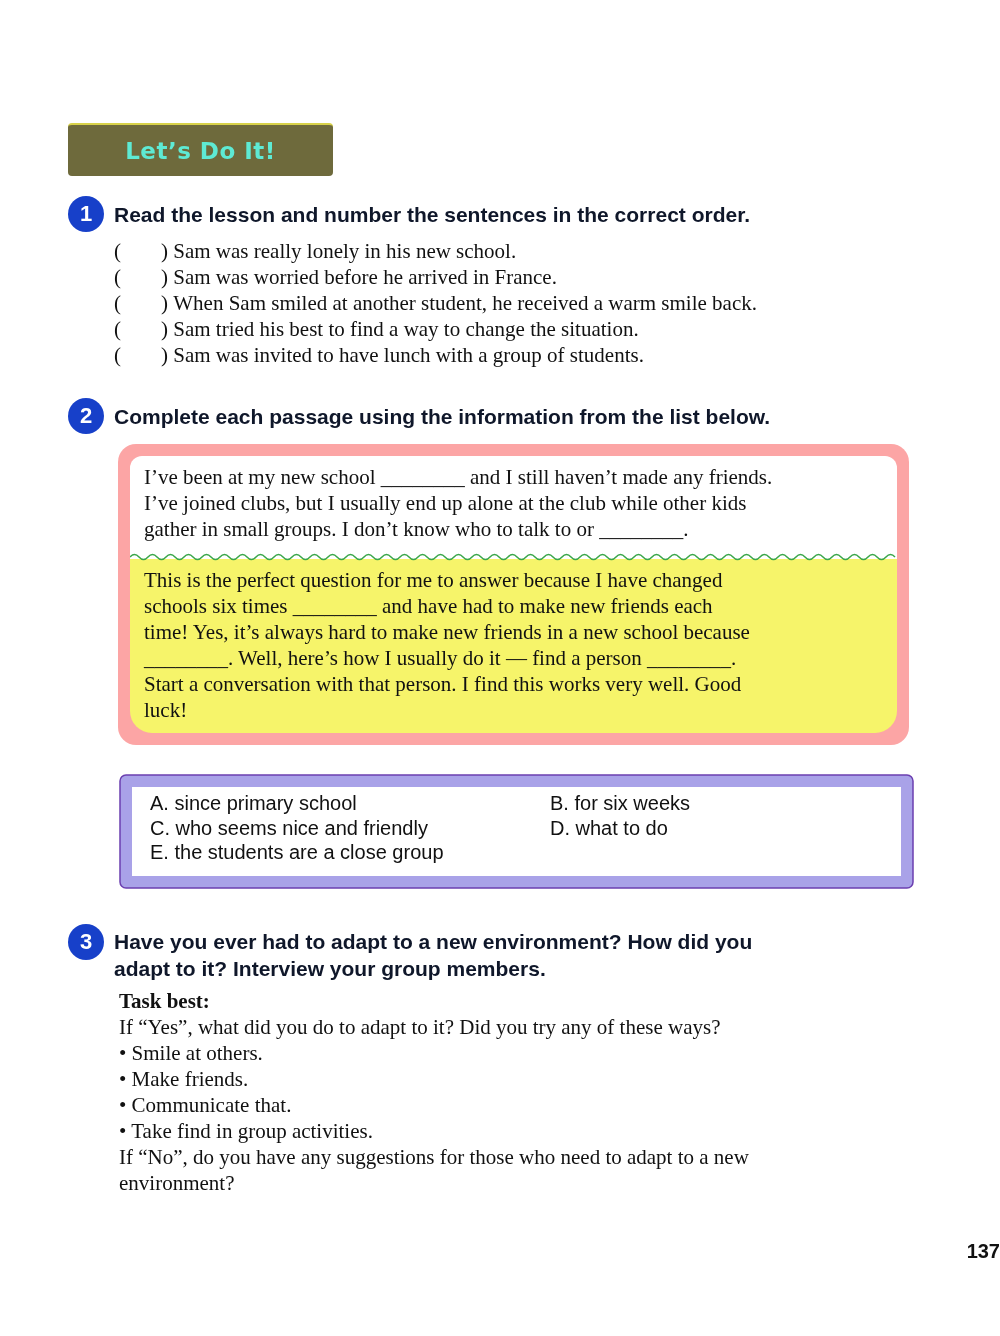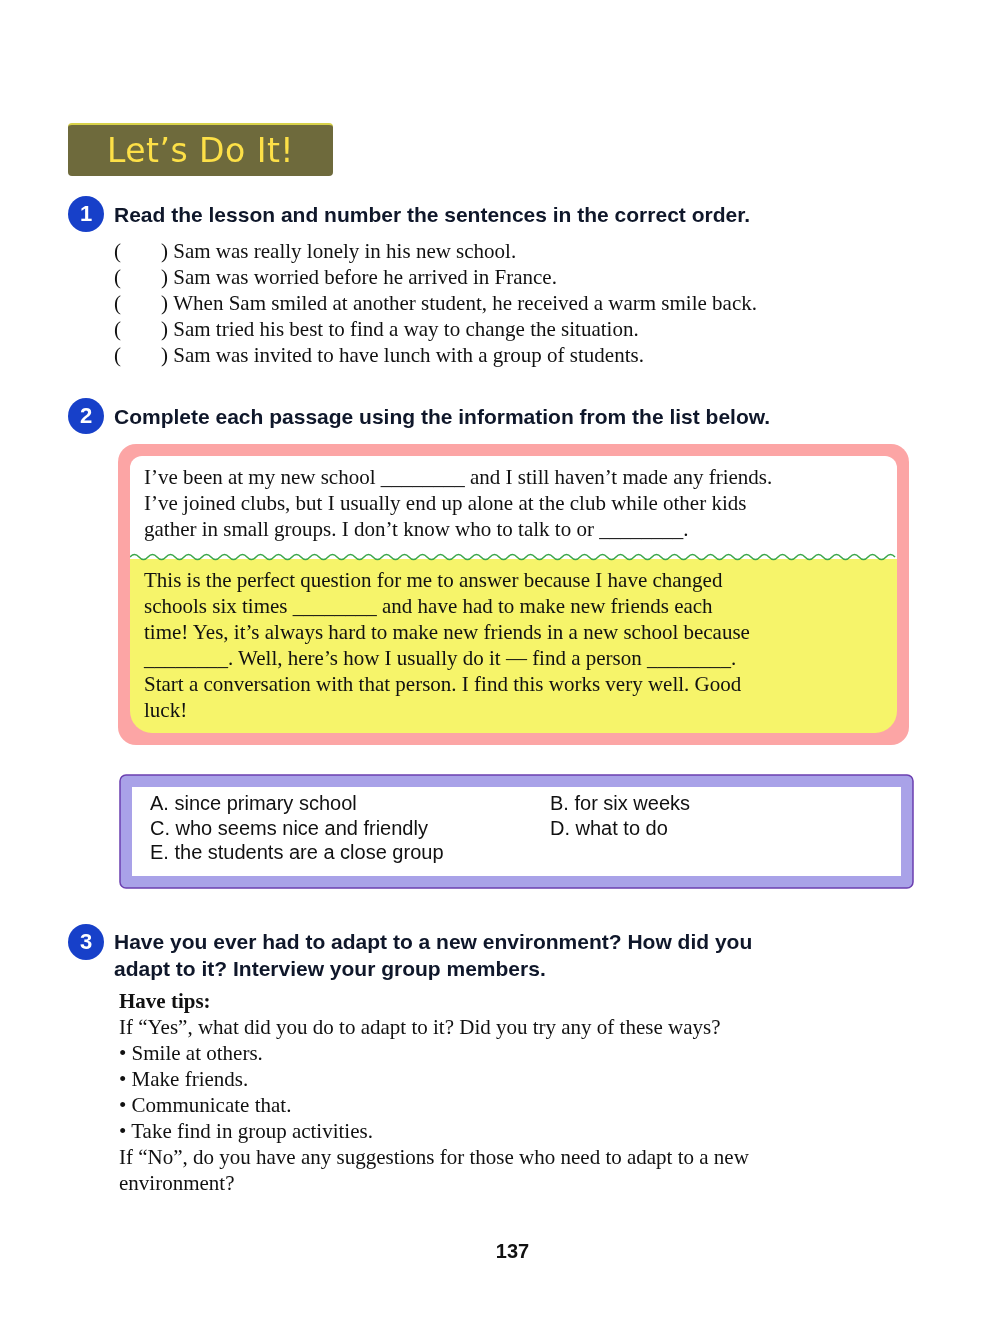--- a/index.html
+++ b/index.html
@@ -6,22 +6,22 @@
   body {
     width: 1000px; height: 1336px; background: #ffffff; position: relative;
     font-family: "Liberation Serif", serif; color: #111111; overflow: hidden;
   }
   .banner {
     position: absolute; left: 68px; top: 123px; width: 265px; height: 53px;
     background: #6e6a3c; border-radius: 4px; border-top: 2px solid #d8d24a;
     box-sizing: border-box; display: flex; align-items: center; justify-content: center;
   }
   .banner span {
-    font-family: "DejaVu Sans", sans-serif; font-weight: normal; font-size: 33px;
-    color: #fde047; letter-spacing: 0.5px;
+    font-family: "DejaVu Sans", sans-serif; font-weight: bold; font-size: 23px;
+    color: #5eead4; letter-spacing: 0.5px;
   }
   .q-head {
     position: absolute; left: 68px; display: flex; align-items: flex-start;
   }
   .q-num {
     width: 36px; height: 36px; border-radius: 50%; background: #1740c9; color: #fff;
     font-family: "Liberation Sans", sans-serif; font-weight: bold; font-size: 22px;
     display: flex; align-items: center; justify-content: center; flex: none;
     margin-right: 10px; margin-top: -5px;
   }
@@ -52,21 +52,21 @@
     position: absolute; left: 118px; top: 773px; width: 797px; height: 117px;
   }
   .options {
     position: absolute; left: 150px; top: 791px; width: 720px;
     font-family: "Liberation Sans", sans-serif; font-size: 20px; line-height: 24.5px;
     display: grid; grid-template-columns: 400px 320px;
   }
   .tips { position: absolute; left: 119px; top: 988px; font-size: 21px; line-height: 26px; }
   .tips .title { font-weight: bold; }
   .page-num {
-    position: absolute; left: 0; right: 0; top: 1240px; text-align: center;
+    position: absolute; left: 0; right: 0; top: 1240px; text-align: right;
     font-family: "Liberation Sans", sans-serif; font-weight: bold; font-size: 20px; margin-left: 25px;
   }
 </style>
 </head>
 <body>
 
 <div class="banner">
   <span>Let’s Do It!</span>
 </div>
 
@@ -144,21 +144,21 @@
 
 <div class="q-head" style="top:928px;">
   <div class="q-num" style="margin-top:-4px;">3</div>
   <div class="q-text">
     <div>Have you ever had to adapt to a new environment? How did you</div>
     <div>adapt to it? Interview your group members.</div>
   </div>
 </div>
 
 <div class="tips">
-  <div class="title">Have tips:</div>
+  <div class="title">Task best:</div>
   <div>If “Yes”, what did you do to adapt to it? Did you try any of these ways?</div>
   <div>• Smile at others.</div>
   <div>• Make friends.</div>
   <div>• Communicate that.</div>
   <div>• Take find in group activities.</div>
   <div>If “No”, do you have any suggestions for those who need to adapt to a new</div>
   <div>environment?</div>
 </div>
 
 <div class="page-num">137</div>

